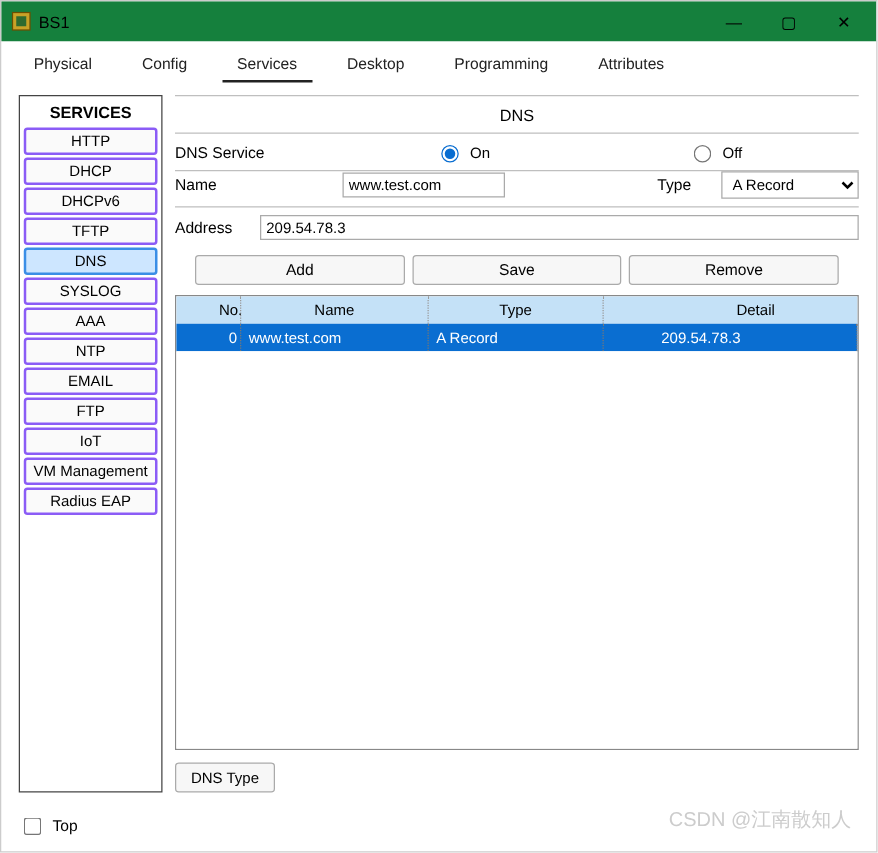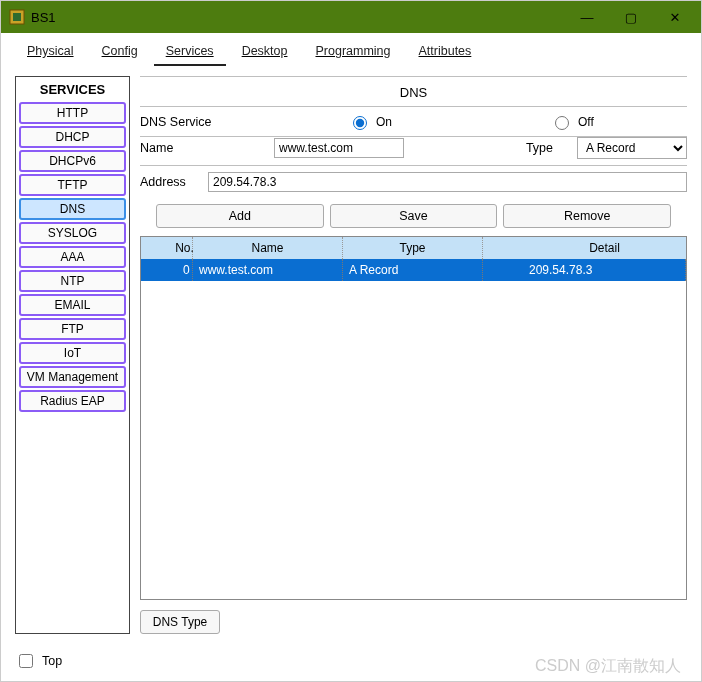--- a/index.html
+++ b/index.html
@@ -13,35 +13,34 @@
     overflow: hidden;
     border: 1px solid #ccc;
     position: relative;
   }
   
   .titlebar {
     height: 32px;
     display: flex;
     align-items: center;
     padding: 0 4px 0 8px;
-    background: #4d7c0f;
+    background: #15803d;
   }
   .titlebar .icon { width: 16px; height: 16px; margin-right: 6px; }
   .titlebar .title { flex: 1; font-size: 13px; }
   .titlebar .winbtn {
     width: 44px; height: 30px;
     display: flex; align-items: center; justify-content: center;
     font-size: 13px;
   }
   
   .tabs {
     display: flex;
     padding: 6px 14px 0 14px;
-    gap: 4px;
-    text-decoration: underline;
+    gap: 16px;
   }
   .tab {
     padding: 5px 12px 6px 12px;
     font-size: 12.5px;
     color: #222;
     border-bottom: 2px solid transparent;
     cursor: default;
   }
   .tab.active { border-bottom: 2px solid #222; }
   
@@ -166,21 +165,21 @@
   .bottom {
     position: absolute;
     left: 14px;
     bottom: 10px;
     display: flex; align-items: center; gap: 6px;
     font-size: 12.5px;
   }
   .bottom input[type=checkbox] { width: 14px; height: 14px; border-radius: 3px; }
   .watermark {
     position: absolute;
-    right: 20px; bottom: 4px;
+    right: 20px; bottom: 14px;
     color: #ccc;
     font-size: 16px;
     pointer-events: none;
   }
 </style>
 </head>
 <body>
 
 <div class="titlebar">
   <span class="icon">

